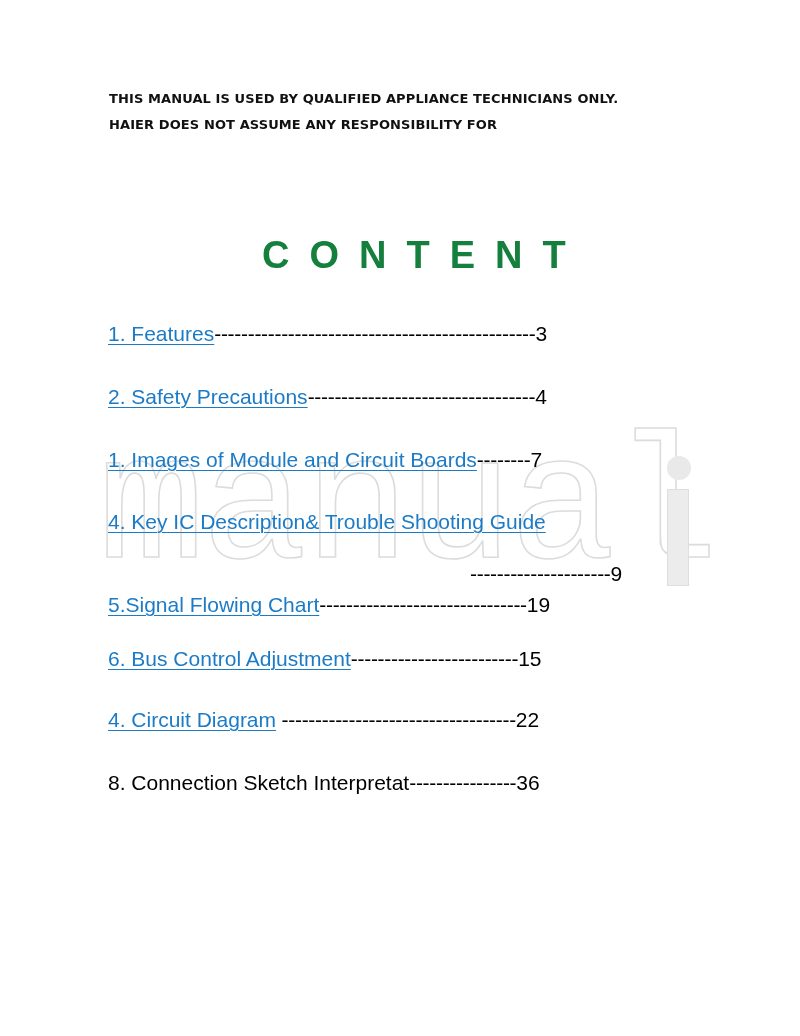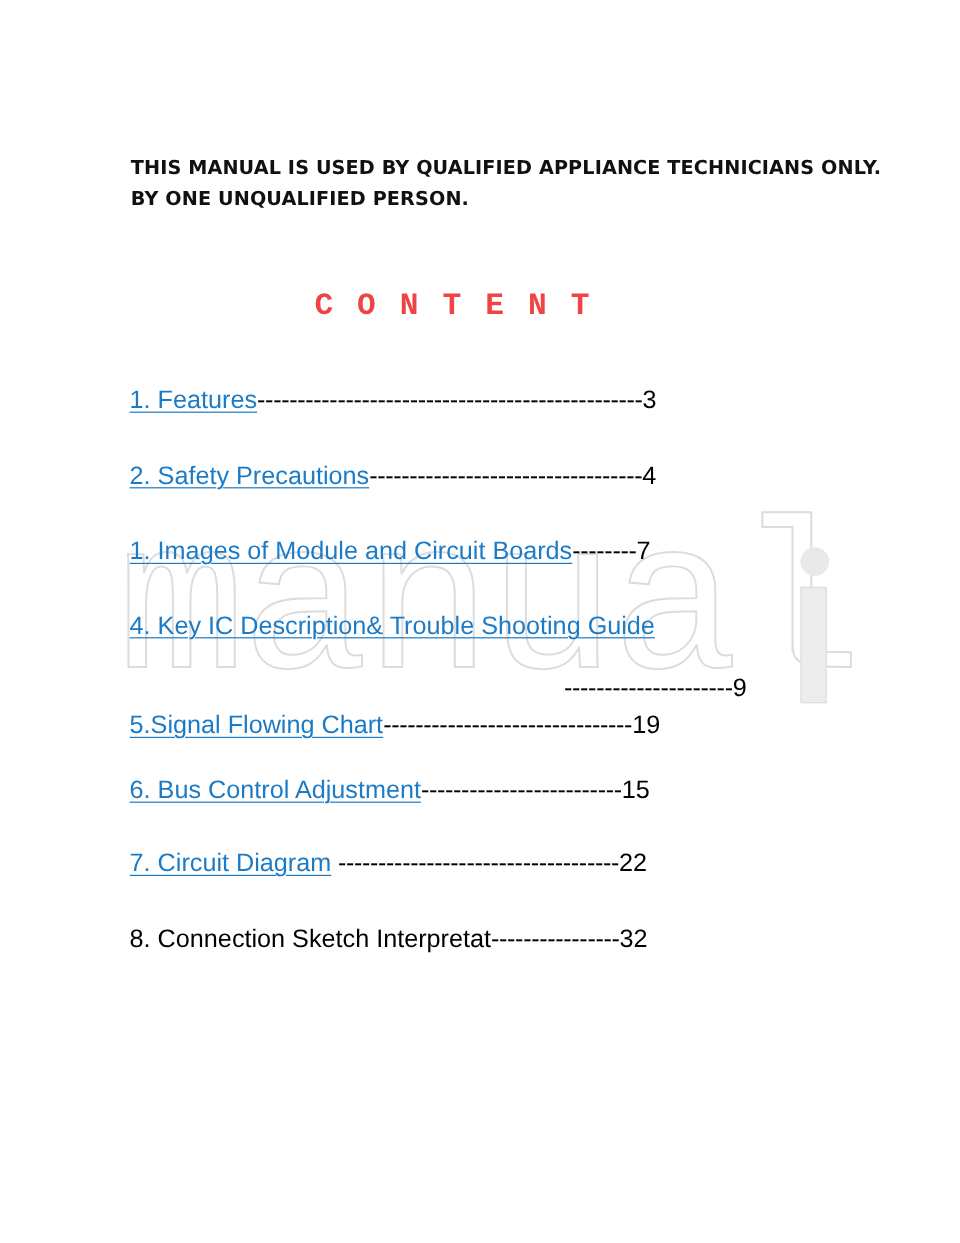--- a/index.html
+++ b/index.html
@@ -14,37 +14,36 @@
       overflow: hidden;
       font-family: "Liberation Sans", sans-serif;
       color: #000;
     }
     .disclaimer {
       position: absolute;
       left: 109px;
       top: 86px;
       font-family: "DejaVu Sans", sans-serif;
       font-weight: bold;
-      font-size: 16px;
+      font-size: 13px;
       line-height: 26px;
       letter-spacing: 0.1px;
       color: #111;
-      margin-top: 41px;
     }
     .disclaimer div { white-space: nowrap; }
     .title {
       position: absolute;
       left: 262px;
       top: 230px;
-      font-family: Liberation Mono, monospace;
+      font-family: Liberation Sans, sans-serif;
       font-weight: bold;
-      font-size: 26px;
+      font-size: 38px;
       letter-spacing: 20px;
       line-height: 50px;
-      color: #ef4444;
+      color: #15803d;
       white-space: nowrap;
     }
     .watermark {
       position: absolute;
       left: 98px;
       top: 420px;
       font-family: Liberation Mono, monospace;
       font-size: 178px;
       line-height: 180px;
       color: transparent;
@@ -118,21 +117,21 @@
 <body>
 
 <div class="watermark">manual</div>
 <div class="watermark-i">
   <div class="dot"></div>
   <div class="stem"></div>
 </div>
 
 <div class="disclaimer">
   <div>THIS MANUAL IS USED BY QUALIFIED APPLIANCE TECHNICIANS ONLY.</div>
-  <div>BY ONE UNQUALIFIED PERSON.</div>
+  <div>HAIER DOES NOT ASSUME ANY RESPONSIBILITY FOR</div>
 </div>
 
 <div class="title">CONTENT</div>
 
 <div class="toc">
   <div class="toc-row" style="top:321px">
     <a class="toc-link">1. Features</a><span class="toc-leader">------------------------------------------------</span><span class="toc-page">3</span>
   </div>
   <div class="toc-row" style="top:384px">
     <a class="toc-link">2. Safety Precautions</a><span class="toc-leader">----------------------------------</span><span class="toc-page">4</span>
@@ -143,22 +142,22 @@
   <div class="toc-row" style="top:509px">
     <a class="toc-link">4. Key IC Description&amp; Trouble Shooting Guide</a>
   </div>
   <div class="toc-row" style="top:592px">
     <a class="toc-link">5.Signal Flowing Chart</a><span class="toc-leader">-------------------------------</span><span class="toc-page">19</span>
   </div>
   <div class="toc-row" style="top:646px">
     <a class="toc-link">6. Bus Control Adjustment</a><span class="toc-leader">-------------------------</span><span class="toc-page">15</span>
   </div>
   <div class="toc-row" style="top:707px">
-    <a class="toc-link">7. Circuit Diagram</a><span class="toc-leader" style="white-space:pre"> -----------------------------------</span><span class="toc-page">22</span>
+    <a class="toc-link">4. Circuit Diagram</a><span class="toc-leader" style="white-space:pre"> -----------------------------------</span><span class="toc-page">22</span>
   </div>
   <div class="toc-row" style="top:770px">
-    <span class="toc-plain">8. Connection Sketch Interpretat</span><span class="toc-leader">----------------</span><span class="toc-page">32</span>
+    <span class="toc-plain">8. Connection Sketch Interpretat</span><span class="toc-leader">----------------</span><span class="toc-page">36</span>
   </div>
 </div>
 
 <div class="continuation">
   <span class="toc-leader">---------------------</span><span class="toc-page">9</span>
 </div>
 
 </body></html>

